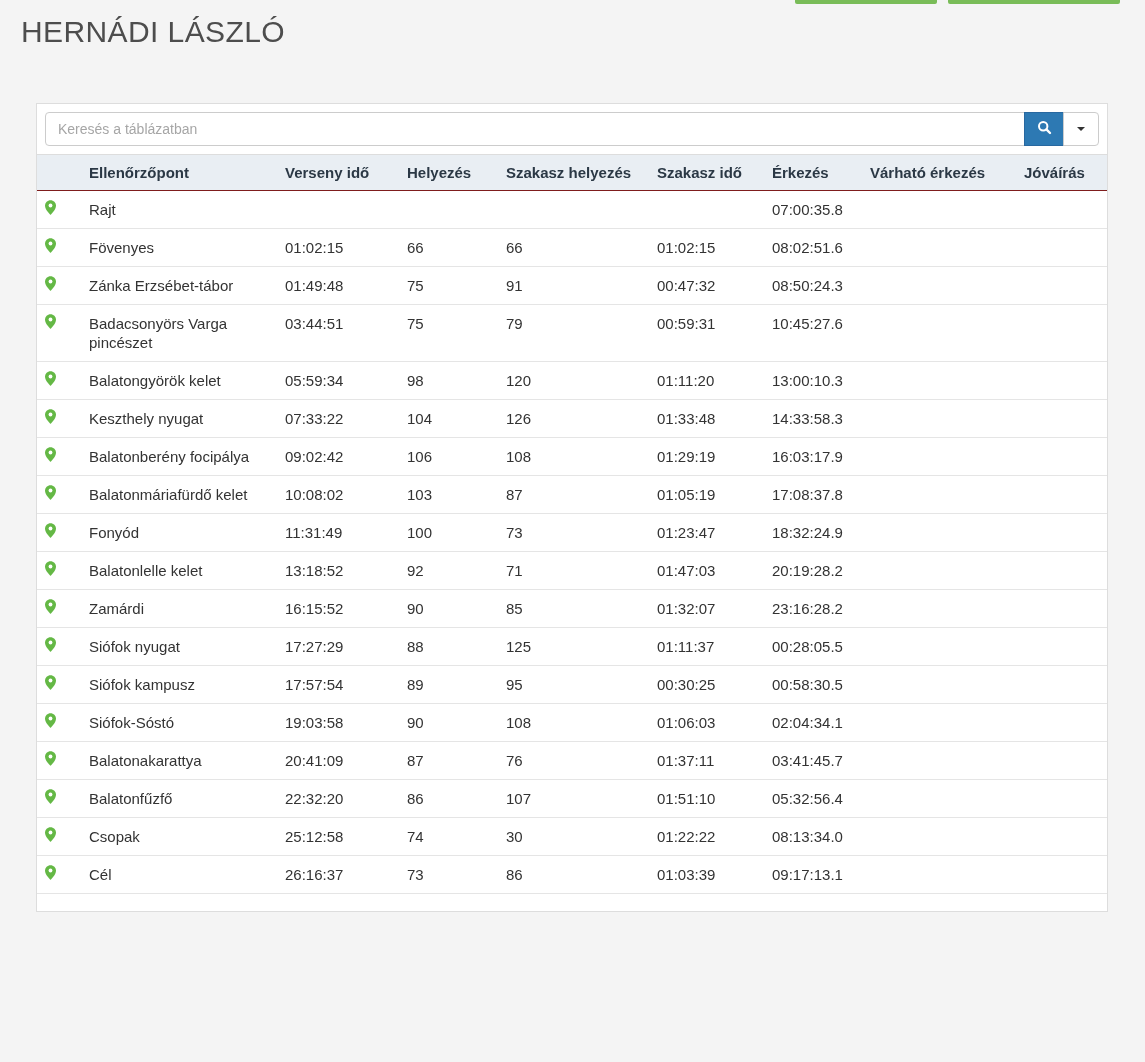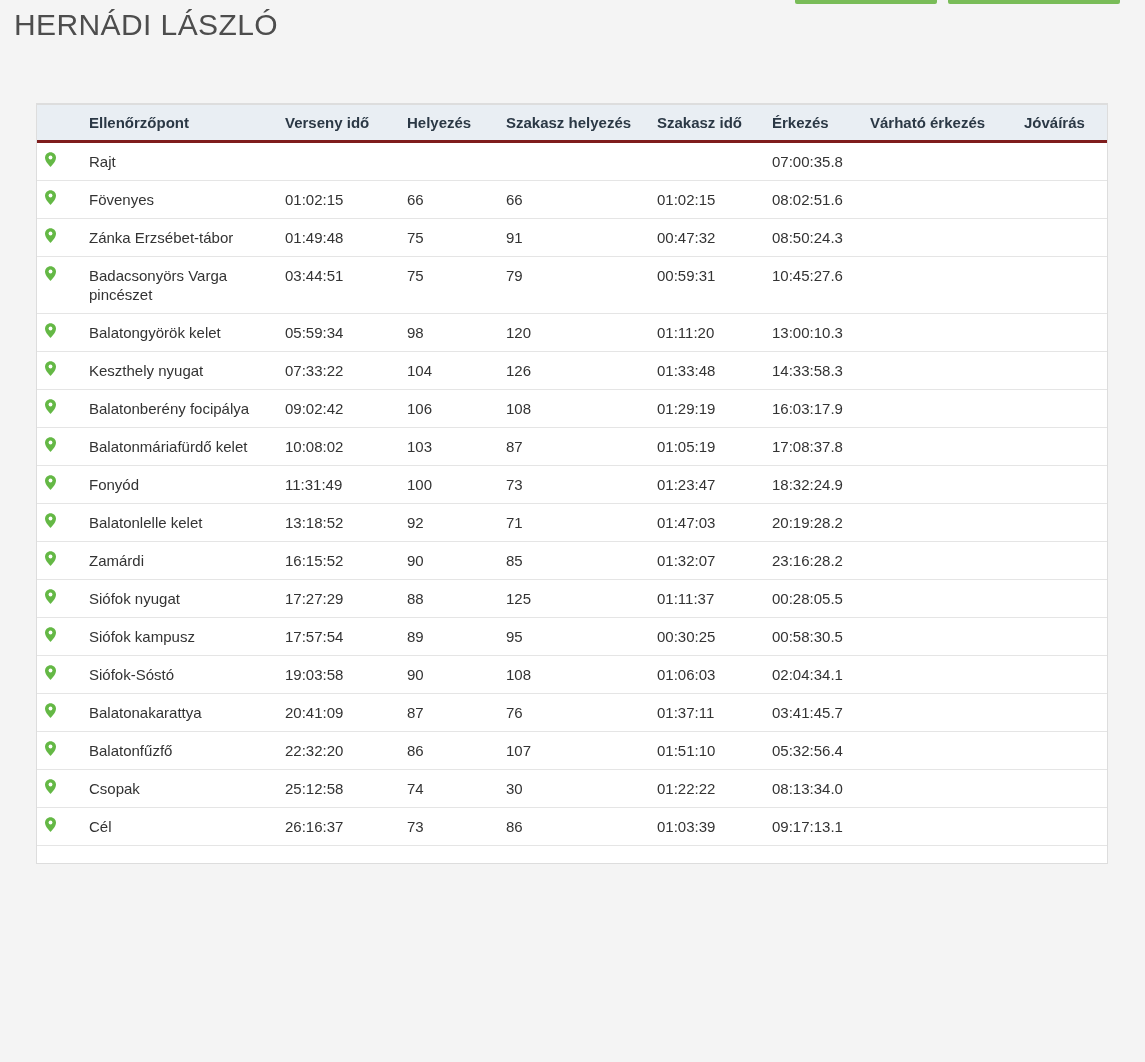--- a/index.html
+++ b/index.html
@@ -10,21 +10,21 @@
     font-family: "Liberation Sans", sans-serif;
     overflow: hidden;
   }
   .top-bar {
     position: absolute; top: 0; height: 4px;
     background: #79bc58; border-radius: 0 0 2px 2px;
   }
   .top-bar.one { left: 795px; width: 142px; }
   .top-bar.two { left: 948px; width: 172px; }
   h1.page-title {
-    margin: 0; padding: 8px 0 0 14px;
+    margin: 7px; padding: 8px 0 0 14px;
     font-size: 30px; font-weight: 400;
     color: #4d4d4d; letter-spacing: 0.4px;
   }
   .panel {
     position: absolute; left: 36px; top: 103px;
     width: 1072px;
     background: #ffffff;
     border: 1px solid #dddddd;
     padding-bottom: 17px;
   }
@@ -66,21 +66,21 @@
     font-size: 15px; color: #333333;
     table-layout: fixed;
   }
   table.results thead th {
     background: #e9eef3;
     text-align: left;
     font-weight: 700; font-size: 15px;
     color: #2b3845;
     padding: 9px 8px;
     border-top: 1px solid #dddddd;
-    border-bottom: 3px solid #7f1d1d;
+    border-bottom: 1px solid #7f1d1d;
     white-space: nowrap; overflow: hidden;
   }
   table.results td {
     padding: 9px 8px;
     border-bottom: 1px solid #e5e5e5;
     vertical-align: top;
     line-height: 19px;
   }
   td.pin-cell { padding-left: 15px; }
   .col-pin { width: 44px; }
@@ -97,20 +97,36 @@
 </head>
 <body>
 
 <div class="top-bar one"></div>
 <div class="top-bar two"></div>
 
 <h1 class="page-title">HERNÁDI LÁSZLÓ</h1>
 
 <div class="panel">
 
+  <div class="search-row">
+    <div class="input-group">
+      <input class="search-input" type="text" placeholder="Keresés a táblázatban" style="">
+      <button class="btn-search">
+        <span class="pin-icon">
+          <svg width="15" height="15" viewBox="0 0 15 15">
+            <circle cx="6.2" cy="6.2" r="4.2" fill="none" stroke="#ffffff" stroke-width="2"></circle>
+            <line x1="9.4" y1="9.4" x2="13" y2="13" stroke="#ffffff" stroke-width="2.4" stroke-linecap="round"></line>
+          </svg>
+        </span>
+      </button>
+      <button class="btn-caret">
+        <span class="caret"></span>
+      </button>
+    </div>
+  </div>
 
   <table class="results">
     <colgroup>
       <col class="col-pin">
         <col class="col-name">
         <col class="col-racetime">
       <col class="col-rank">
         <col class="col-stagerank">
         <col class="col-stagetime">
       <col class="col-arrival">

